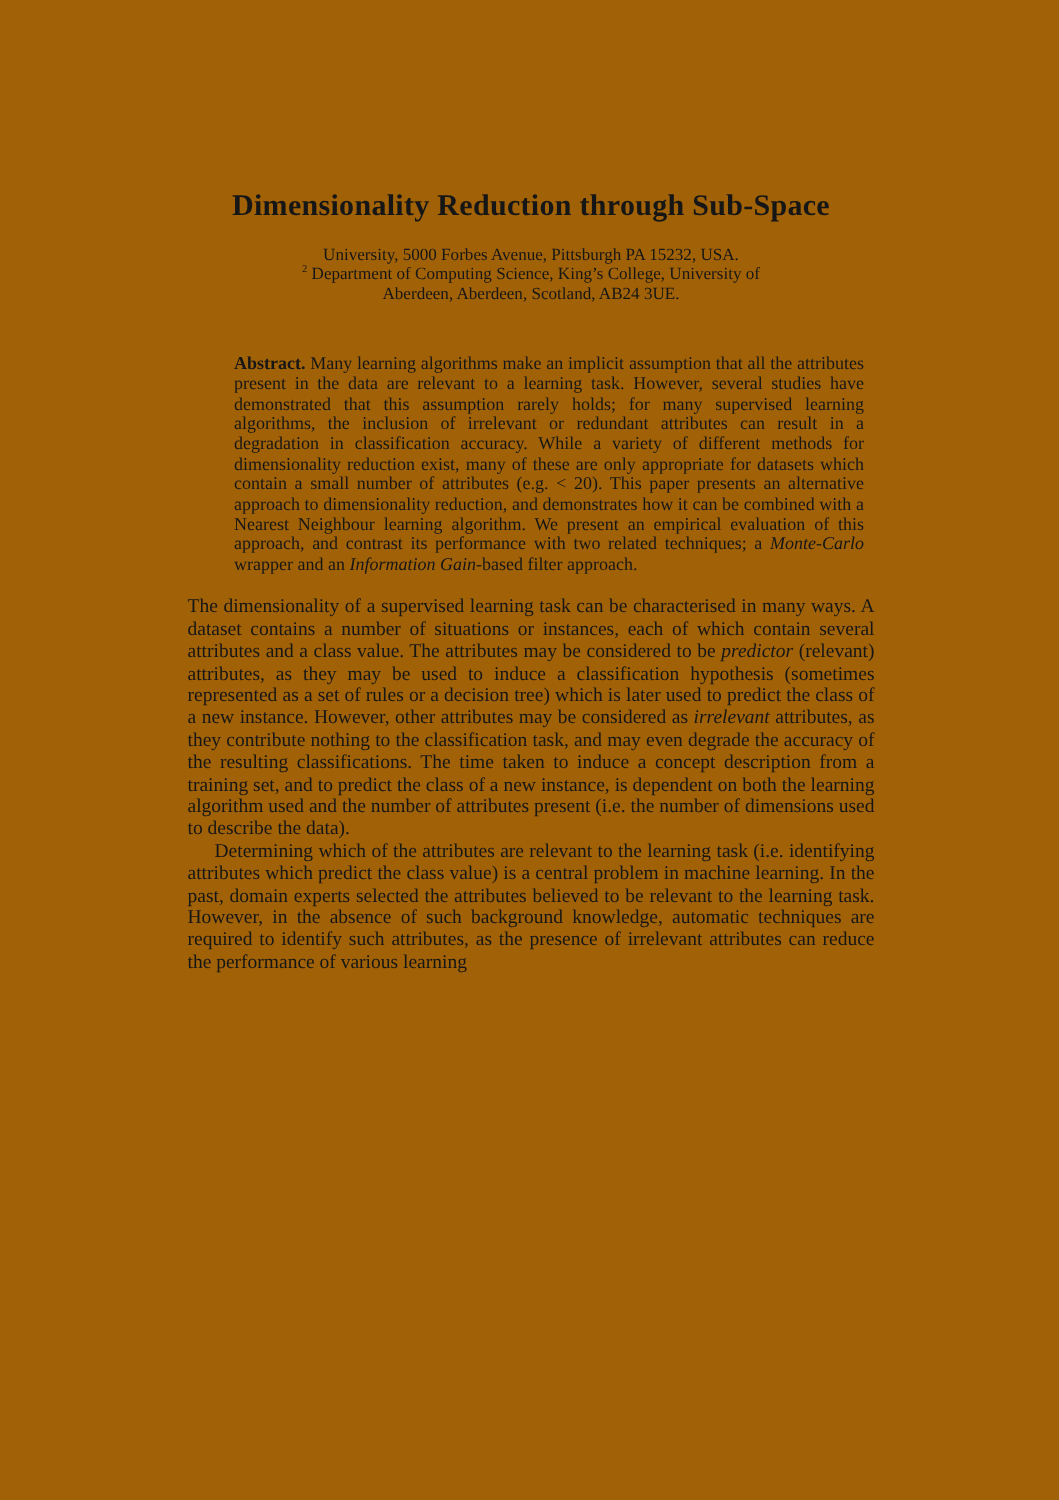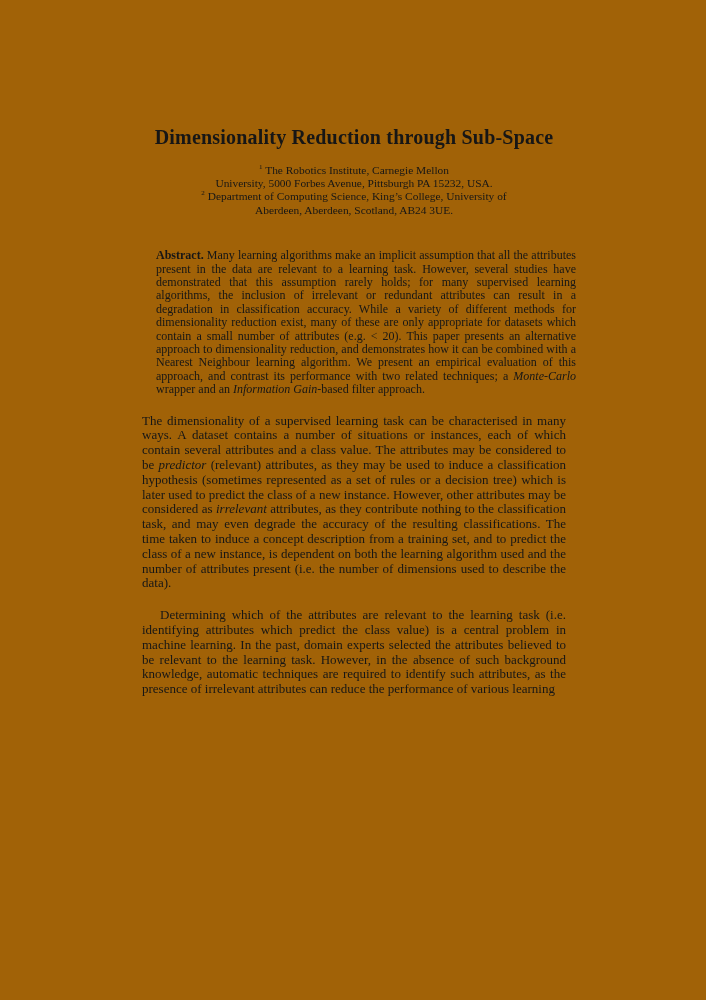--- a/index.html
+++ b/index.html
@@ -51,37 +51,36 @@
     font-size: 15.5px;
     font-weight: bold;
   }
   .section-heading .section-number { display: inline-block; margin-right: 14px; }
   .body-text {
     margin-top: 14px;
     font-size: 13px;
     line-height: 14.8px;
     text-align: justify;
   }
-  .body-text p { margin: 17px; padding: 0; font-family: Liberation Serif, serif; }
+  .body-text p { margin: 0; padding: 0; font-family: Liberation Serif, serif; }
   .body-text p.indented { text-indent: 18px; }
   sup { font-size: 0.62em; line-height: 0; vertical-align: super; }
 </style>
 </head>
 <body>
 
 <div class="page">
   <div class="content">
 
     <div class="paper-title">
       <div>Dimensionality Reduction through Sub-Space</div>
     </div>
 
 
     <div class="affiliations">
-      <div><sup>1</sup><span> The Robotics Institute, Carnegie Mellon</span></div>
       <div><span>University, 5000 Forbes Avenue, Pittsburgh PA 15232, USA.</span></div>
       <div><sup>2</sup><span> Department of Computing Science, King’s College, University of</span></div>
       <div><span>Aberdeen, Aberdeen, Scotland, AB24 3UE.</span></div>
     </div>
 
     <div class="abstract-block"><span style="font-weight: bold;">Abstract.</span><span> Many learning algorithms make an implicit assumption that all the attributes present in the data are relevant to a learning task. However, several studies have demonstrated that this assumption rarely holds; for many supervised learning algorithms, the inclusion of irrelevant or redundant attributes can result in a degradation in classification accuracy. While a variety of different methods for dimensionality reduction exist, many of these are only appropriate for datasets which contain a small number of attributes (e.g. &lt; 20). This paper presents an alternative approach to dimensionality reduction, and demonstrates how it can be combined with a Nearest Neighbour learning algorithm. We present an empirical evaluation of this approach, and contrast its performance with two related techniques; a </span><span style="font-style: italic;">Monte-Carlo</span><span> wrapper and an </span><span style="font-style: italic;">Information Gain</span><span>-based filter approach.</span></div>
 
 
     <div class="body-text">
       <p><span>The dimensionality of a supervised learning task can be characterised in many ways. A dataset contains a number of situations or instances, each of which contain several attributes and a class value. The attributes may be considered to be </span><span style="font-style: italic;">predictor</span><span> (relevant) attributes, as they may be used to induce a classification hypothesis (sometimes represented as a set of rules or a decision tree) which is later used to predict the class of a new instance. However, other attributes may be considered as </span><span style="font-style: italic;">irrelevant</span><span> attributes, as they contribute nothing to the classification task, and may even degrade the accuracy of the resulting classifications. The time taken to induce a concept description from a training set, and to predict the class of a new instance, is dependent on both the learning algorithm used and the number of attributes present (i.e. the number of dimensions used to describe the data).</span></p>

